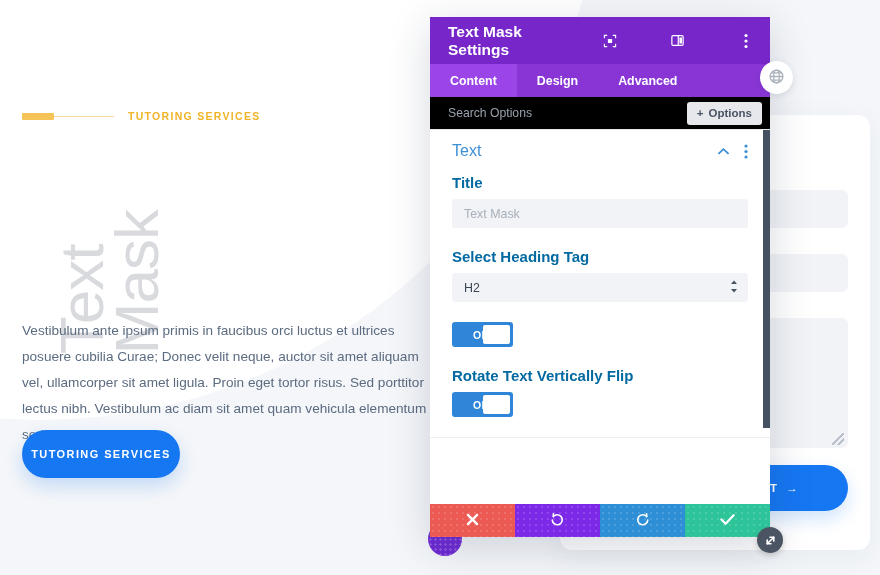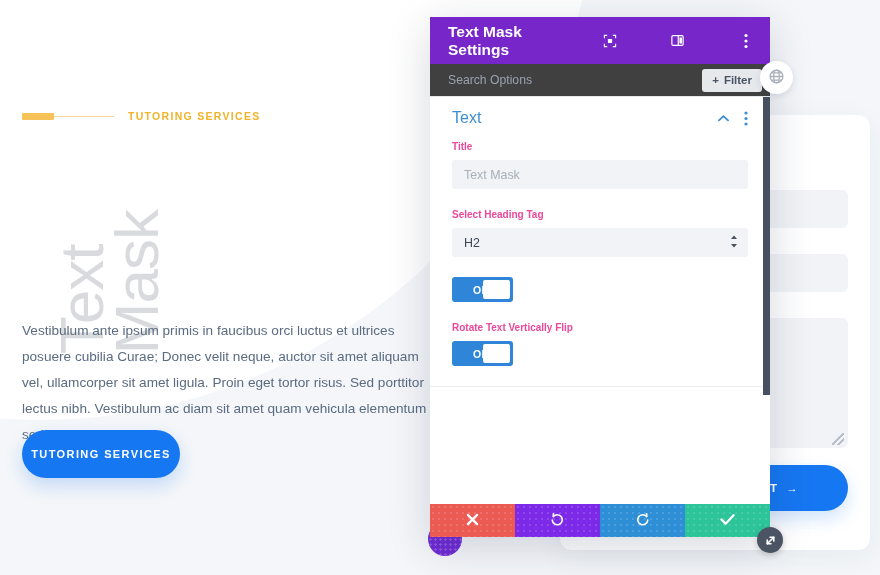--- a/index.html
+++ b/index.html
@@ -218,21 +218,21 @@
     color: #ffffff; font-size: 12.4px; font-weight: bold;
     cursor: pointer;
     background: transparent;
     border: none;
     font-family: inherit;
   }
   .ptab.active { background: #9b45e8; }
 
   .panel-search {
     height: 33px;
-    background: #404040;
+    background: #000000;
     display: flex; align-items: center;
     padding: 0 8px 0 18px;
     border-bottom: 1px solid #e6e8ec;
     flex: 0 0 auto;
   }
   .search-input {
     flex: 1 1 auto;
     border: none; background: transparent; outline: none;
     font-size: 12.2px; color: #9aa2ae;
     font-family: inherit;
@@ -269,21 +269,21 @@
     display: flex; align-items: center;
     padding-bottom: 14px;
   }
   .sect-title-open {
     flex: 1 1 auto;
     font-size: 16px; color: #3c8fd4; font-weight: 400;
   }
   .chev-up, .sect-dots { cursor: pointer; display:flex; align-items:center; }
 
   .field-label {
-    font-size: 10px; font-weight: bold; color: #ec4899;
+    font-size: 15px; font-weight: bold; color: #0369a1;
     margin-bottom: 8px;
   }
   .text-input {
     width: 100%; height: 29px;
     background: #f1f3f6;
     border: none; outline: none;
     border-radius: 3px;
     padding: 0 12px;
     font-size: 12.4px; color: #9aa2ae;
     font-family: inherit;
@@ -451,26 +451,31 @@
 
       <div class="hdr-icon">
         <svg width="4" height="16" viewBox="0 0 4 16">
           <circle cx="2" cy="2.5" r="1.6" fill="#fff"></circle>
           <circle cx="2" cy="8" r="1.6" fill="#fff"></circle>
           <circle cx="2" cy="13.5" r="1.6" fill="#fff"></circle>
         </svg>
       </div>
     </div>
 
+    <div class="panel-tabs">
+      <button class="ptab active">Content</button>
+      <button class="ptab">Design</button>
+      <button class="ptab">Advanced</button>
+    </div>
 
     <div class="panel-search">
       <input class="search-input" placeholder="Search Options" style="">
       <button class="filter-btn">
         <span>+</span>
-        <span>Filter</span>
+        <span>Options</span>
       </button>
     </div>
 
     <div class="panel-body">
       <div class="panel-scrollbar"></div>
 
       <div class="sect-open">
         <div class="sect-head">
           <div class="sect-title-open">Text</div>
           <div class="chev-up">

